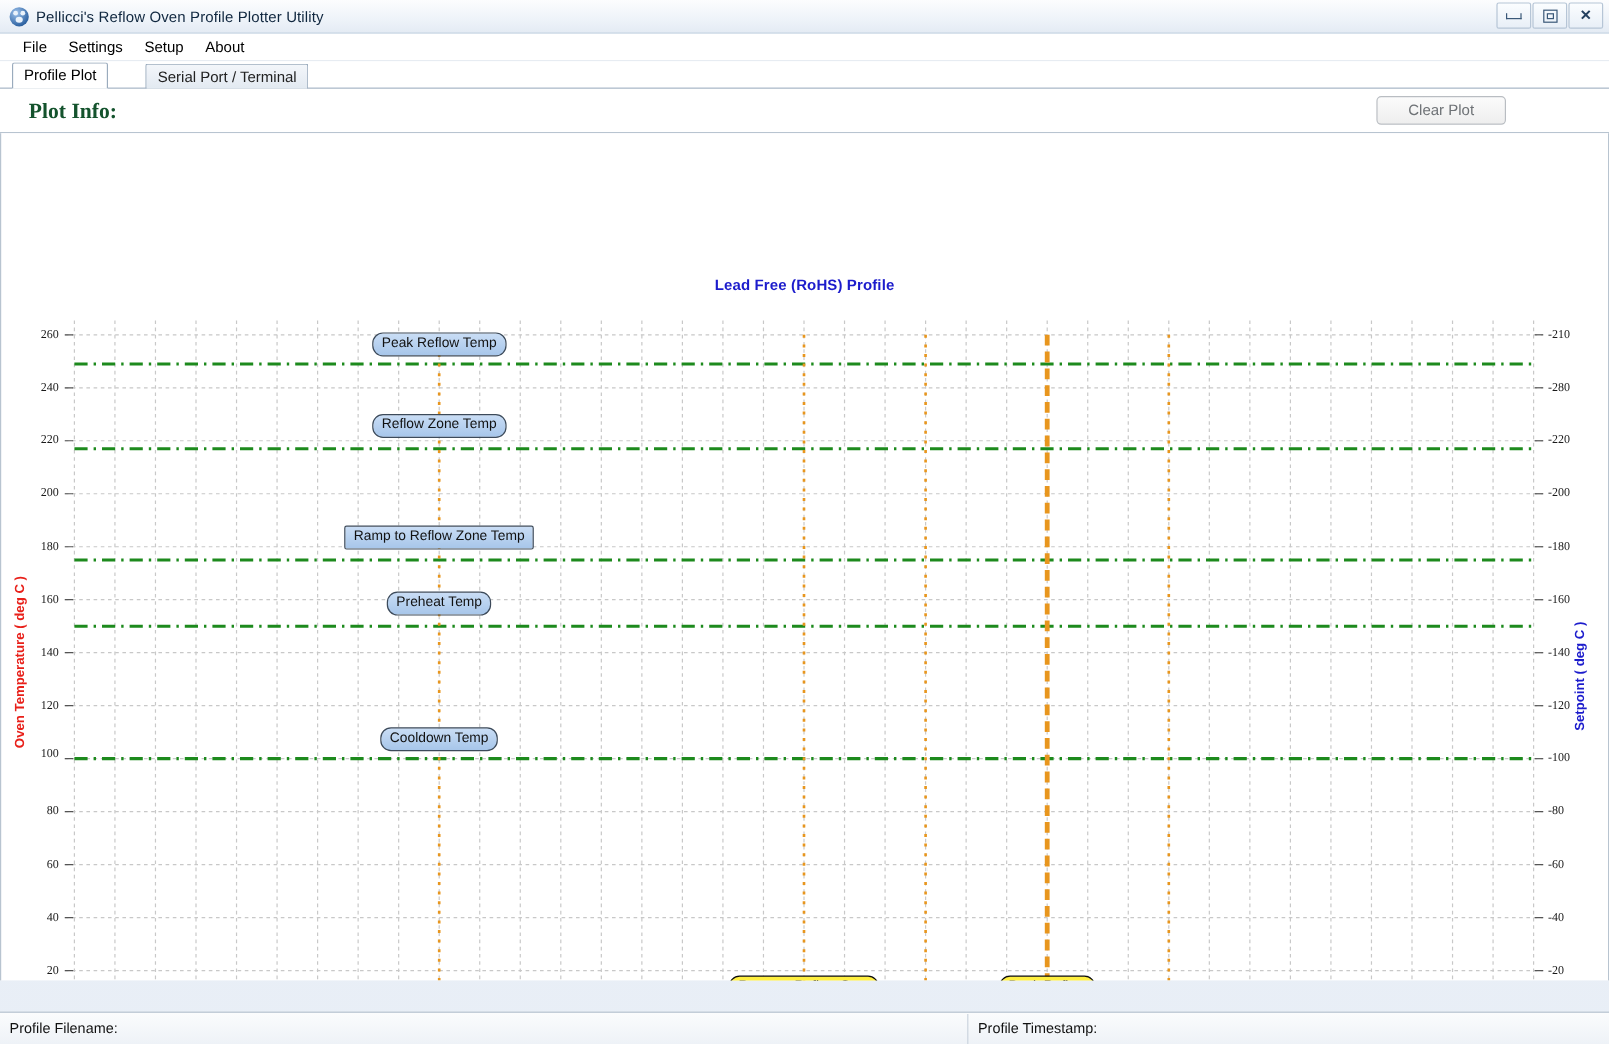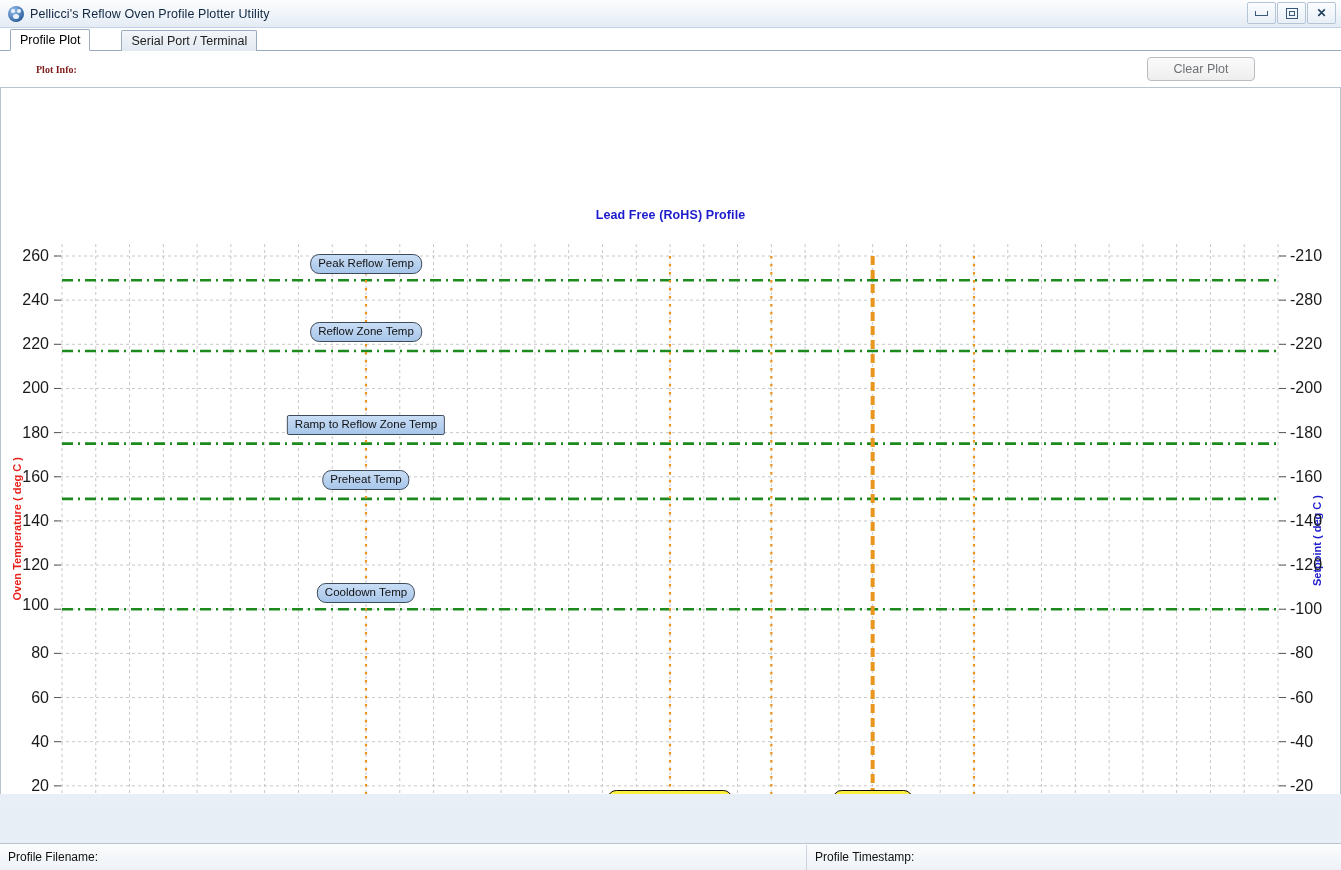--- a/index.html
+++ b/index.html
@@ -75,21 +75,21 @@
     border-bottom:1px solid #ffffff;
   }
   
   .infobar{
     height:36px;background:#ffffff;position:relative;
     border-bottom:1px solid #b8c4d0;
     display:flex;align-items:center;
   }
   .plot-info-label{
     font-family:"Liberation Serif",serif;
-    font-weight:bold;font-size:10px;color:#7f1d1d;margin-left:36px;
+    font-weight:bold;font-size:18px;color:#14532d;margin-left:24px;
   }
   .clear-plot-btn{
     position:absolute;right:86px;top:6px;
     width:106px;height:22px;border:1px solid #b9bdc2;border-radius:4px;
     background:linear-gradient(#fbfbfb,#eeeeee);
     font-size:12.5px;color:#6e7276;
     display:flex;align-items:center;justify-content:center;cursor:default;
   }
   
   .chart-area{
@@ -107,22 +107,22 @@
     position:absolute;font-size:11px;font-weight:bold;
     writing-mode:vertical-rl;
   }
   .axis-title.left{
     color:#e8201a;left:10px;top:369px;transform:rotate(180deg);
   }
   .axis-title.right{
     color:#1c1ccc;left:1310px;top:407px;transform:rotate(180deg);
   }
   .tick-lbl{
-    position:absolute;font-size:16px;color:#1a1a1a;
-    font-family:Liberation Sans, sans-serif;white-space:nowrap;
+    position:absolute;font-size:10px;color:#1a1a1a;
+    font-family:Liberation Serif, serif;white-space:nowrap;
   }
   
   .badge{
     position:absolute;font-size:11.5px;white-space:nowrap;
     padding:1px 7px 2px 7px;border-radius:9px;
     border:1px solid #000;line-height:15px;
     box-sizing:border-box;cursor:default;
   }
   .badge.temp{
     background:linear-gradient(#c9ddf5,#a7c6ea);
@@ -161,20 +161,26 @@
         </div>
       <div class="win-btn">
           <span class="gl-max"></span>
         </div>
       <div class="win-btn">
           <span class="gl-close">✕</span>
         </div>
     </div>
   </div>
 
+  <div class="menubar">
+    <div class="menu-item">File</div>
+    <div class="menu-item">Settings</div>
+    <div class="menu-item">Setup</div>
+    <div class="menu-item">About</div>
+  </div>
 
   <div class="tabstrip">
     <div class="tab active">Profile Plot</div>
     <div class="tab">Serial Port / Terminal</div>
   </div>
 
   <div class="infobar">
     <div class="plot-info-label">Plot Info:</div>
     <div class="clear-plot-btn">Clear Plot</div>
   </div>

